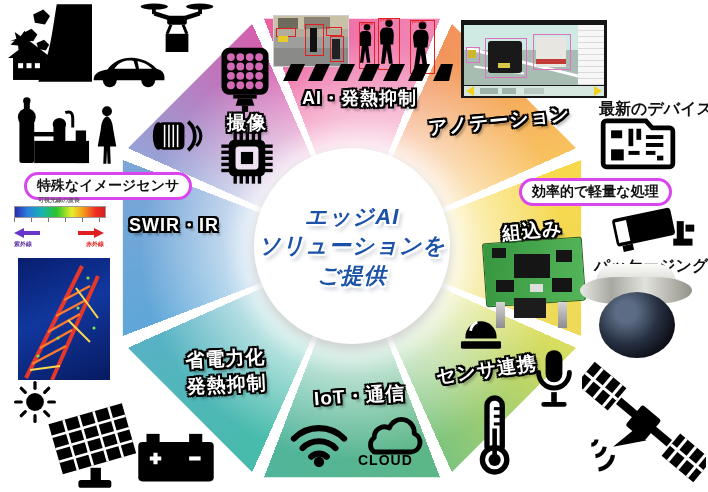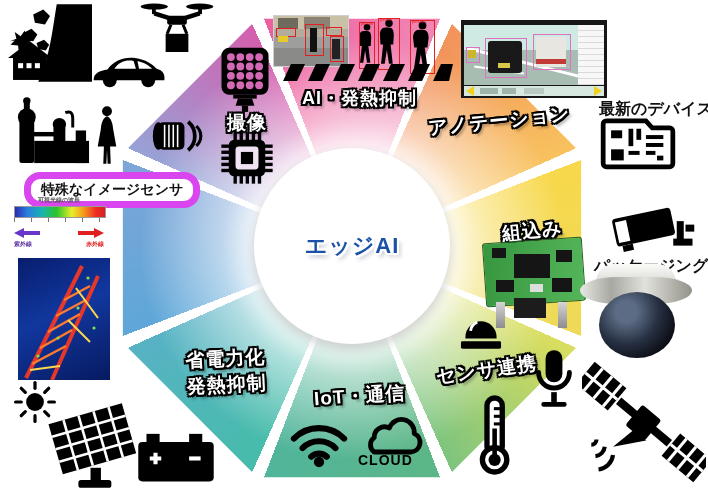--- a/index.html
+++ b/index.html
@@ -15,28 +15,28 @@
       conic-gradient(from -21deg,
         #ec5f9e 0deg,#f187b4 42deg,#fff 42deg 45deg,
         #f2935c 45deg,#f8c25e 87deg,#fff 87deg 90deg,
         #f8d84b 90deg,#eeda58 132deg,#fff 132deg 135deg,
         #dade5f 135deg,#7ec47e 177deg,#fff 177deg 180deg,
         #5cb687 180deg,#51b59b 222deg,#fff 222deg 225deg,
         #47bcab 225deg,#57b2c4 267deg,#fff 267deg 270deg,
         #5ea7d8 270deg,#7da5d8 312deg,#fff 312deg 315deg,
         #97a2d6 315deg,#d45fae 357deg,#fff 357deg 360deg);}
   .center{left:254px;top:148px;width:196px;height:196px;border-radius:50%;background:#fff;
-    box-shadow:0 5px 12px rgba(0,0,0,.18);display:flex;align-items:center;justify-content:center;text-align:center;}
+    box-shadow:0 5px 12px rgba(0,0,0,.18);display:flex;align-items:center;justify-content:center;text-align:center;font-style:italic;}
   .center-text{font-size:22px;font-weight:900;line-height:1.32;color:#1b52a8;letter-spacing:1px;
     text-shadow:-2px -2px 0 #fff,2px -2px 0 #fff,-2px 2px 0 #fff,2px 2px 0 #fff,-2px 0 0 #fff,2px 0 0 #fff,0 -2px 0 #fff,0 2px 0 #fff,3px 4px 4px rgba(40,60,90,.35);}
 
   .seg-label{position:absolute;font-weight:900;color:#fff;letter-spacing:1px;white-space:nowrap;
     text-shadow:-2px -2px 0 #000,2px -2px 0 #000,-2px 2px 0 #000,2px 2px 0 #000,-2px 0 0 #000,2px 0 0 #000,0 -2px 0 #000,0 2px 0 #000,3px 4px 3px rgba(0,0,0,.4);}
 
-  .pill{position:absolute;background:#fff;border:7px solid #d946ef;border-radius:16px;
+  .pill{position:absolute;background:#fff;border:3px solid #d946ef;border-radius:16px;
     padding:2px 10px;font-weight:700;font-size:14px;color:#111;white-space:nowrap;font-family:Liberation Mono, monospace;}
   .plain-label{position:absolute;font-size:16px;font-weight:700;color:#111;white-space:nowrap;}
 
   
   .street{left:274px;top:16px;width:74px;height:50px;
     background:linear-gradient(#c9c0a8 0 26%,#b3ab9c 26% 42%,#9e9e9c 42% 64%,#8a8a88 64% 100%);
     box-shadow:0 0 0 1px #cfd0d4;}
   .street i{position:absolute;display:block;}
   .bb{border:1px solid #e02020;}
   .anno{left:461px;top:20px;width:146px;height:78px;background:#161616;}
@@ -76,37 +76,41 @@
 </head>
 <body>
 
 <div class="stage">
 
   <div class="abs wheel"></div>
 
   <div class="abs center">
     <div class="center-text">
       <div>エッジAI</div>
+      <div>ソリューションを</div>
+      <div>ご提供</div>
     </div>
   </div>
 
   <div class="seg-label" style="left:204px;top:110px;font-size:19px;margin-left:23px;">撮像</div>
   <div class="seg-label" style="left:302px;top:86px;font-size:18px;">AI・発熱抑制</div>
   <div class="seg-label" style="left:428px;top:108px;font-size:19px;transform:rotate(-6deg);">アノテーション</div>
   <div class="seg-label" style="left:502px;top:218px;font-size:19px;transform:rotate(-6deg);">組込み</div>
   <div class="seg-label" style="left:436px;top:357px;font-size:19px;transform:rotate(-8deg);">センサ連携</div>
   <div class="seg-label" style="left:314px;top:383px;font-size:19px;transform:rotate(-4deg);">IoT・通信</div>
   <div class="seg-label" style="left:186px;top:346px;font-size:19px;transform:rotate(-3deg);text-align:center;">
     <div>省電力化</div>
     <div>発熱抑制</div>
   </div>
   <div class="seg-label" style="left:126px;top:213px;width:96px;font-size:18px;line-height:1.4;text-align:center;">
+    <div>SWIR・IR</div>
   </div>
 
   <div class="pill" style="left:24px;top:172px;">特殊なイメージセンサ</div>
+  <div class="pill" style="left:519px;top:178px;">効率的で軽量な処理</div>
   <div class="plain-label" style="left:599px;top:99px;">最新のデバイス</div>
   <div class="plain-label" style="left:594px;top:256px;">パッケージング</div>
 
   <div class="abs" style="left:8px;top:4px;">
     <svg width="84" height="78" viewBox="0 0 100 92" fill="#000">
       <path d="M58,0 L100,0 L100,92 L36,92 C50,62 53,30 58,0 Z"></path>
       <path d="M30,12 l12,-6 8,8 -6,10 -12,-2 z"></path>
       <path d="M18,34 l10,-5 7,7 -5,8 -10,-2 z"></path>
       <path d="M34,46 l9,-4 6,6 -4,7 -9,-2 z"></path>
       <path d="M2,44 l8,-3 -2,-8 7,5 5,-7 1,9 9,1 -7,6 3,8 -8,-4 -5,7 -1,-9 -9,-1 5,-5 z"></path>

